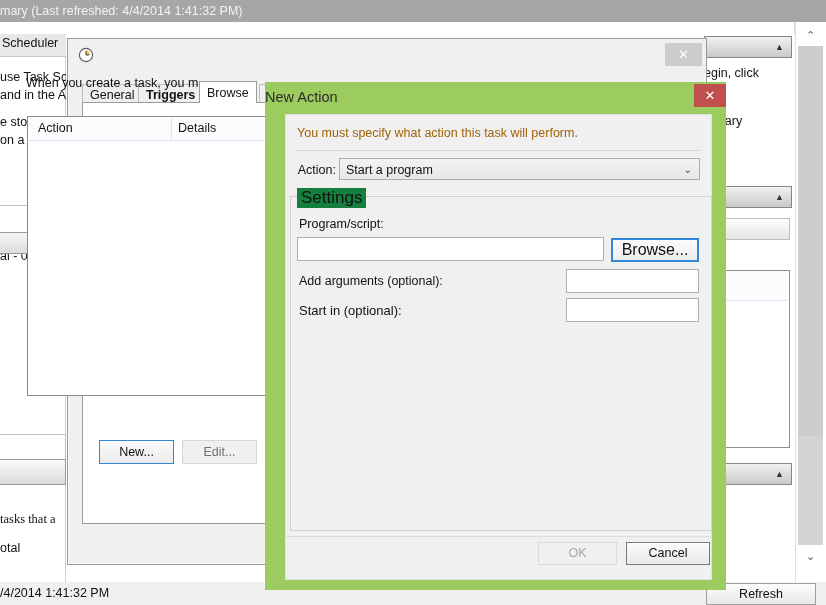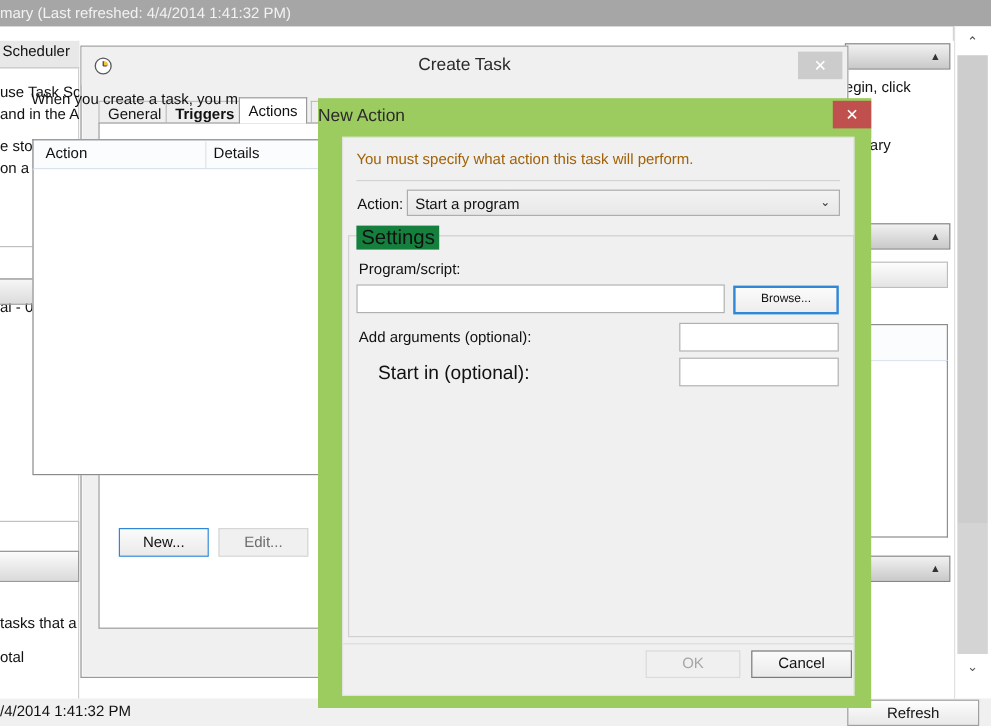--- a/index.html
+++ b/index.html
@@ -70,21 +70,21 @@
     font-size: 12.5px;
     white-space: nowrap;
     overflow: hidden;
   }
   #con-t1 { left: 0; top: 70px; width: 66px; }
   #con-t2 { left: 0; top: 88px; width: 66px; }
   #con-t3 { left: 0; top: 115px; width: 66px; }
   #con-t4 { left: 0; top: 133px; width: 66px; }
   #con-t5 { left: 0; top: 219px; width: 66px; }
   #con-t6 { left: 0; top: 249px; width: 66px; }
-  #con-t7 { left: 0; top: 512px; width: 66px; }
+  #con-t7 { left: 0; top: 512px; width: 66px; font-family: Liberation Serif, serif; }
   #con-t8 { left: 0; top: 541px; width: 66px; }
   #con-t9 { left: 0; top: 586px; width: 150px; color:#111; }
 
   
   #con-box1 {
     left: -10px; top: 205px; width: 76px; height: 28px;
     background: #ffffff; border: 1px solid #c0c0c0;
     box-sizing: border-box;
   }
   #con-box2 {
@@ -398,36 +398,36 @@
     border: 1px solid #b0b0b0;
     box-sizing: border-box;
   }
   #btn-browse {
     left: 611px; top: 238px; width: 88px; height: 24px;
     background: linear-gradient(#fbfbfb, #ededed);
     border: 2px solid #2f87d8;
     box-sizing: border-box;
     text-align: center;
     line-height: 20px;
-    font-size: 10px;
+    font-size: 16px;
     color: #111;
   }
   #lbl-args {
     left: 299px; top: 274px;
     font-size: 12.5px; color: #111;
   }
   #inp-args {
     left: 566px; top: 269px; width: 133px; height: 24px;
     background: #ffffff;
     border: 1px solid #b0b0b0;
     box-sizing: border-box;
   }
   #lbl-startin {
-    left: 315px; top: 303px;
-    font-size: 16px; color: #111;
+    left: 299px; top: 303px;
+    font-size: 13px; color: #111;
   }
   #inp-startin {
     left: 566px; top: 298px; width: 133px; height: 24px;
     background: #ffffff;
     border: 1px solid #b0b0b0;
     box-sizing: border-box;
   }
 
   #na-footer-rule {
     left: 286px; top: 536px; width: 425px; height: 1px;
@@ -513,27 +513,26 @@
 <div class="abs" id="create-task">
   <div class="abs" id="ct-titlebar"></div>
   <div class="abs" id="ct-icon">
     <svg width="16" height="16" viewBox="0 0 16 16">
       <circle cx="8" cy="8" r="6.6" fill="#ffffff" stroke="#5a5a5a" stroke-width="1.1"></circle>
       <path d="M8 8 L8 3.6 A4.4 4.4 0 0 1 12.4 8 Z" fill="#f5c242"></path>
       <line x1="8" y1="8" x2="8" y2="4" stroke="#3a3a3a" stroke-width="1"></line>
       <line x1="8" y1="8" x2="11" y2="8" stroke="#3a3a3a" stroke-width="1"></line>
     </svg>
   </div>
-  <div class="abs" id="ct-title">Create Task</div>
   <div class="abs" id="ct-close">✕</div>
 
   <div class="abs" id="ct-tabstrip">
     <div class="ct-tab" style="left:0px;">General</div>
     <div class="ct-tab" style="left:56px;font-weight:bold;">Triggers</div>
-    <div class="ct-tab active" style="left:117px;">Actions</div>
+    <div class="ct-tab active" style="left:117px;">Browse</div>
     <div class="ct-tab" style="left:177px;">Co</div>
   </div>
 
   <div class="abs" id="ct-tabpage"></div>
 </div>
 
 <div class="abs" id="ct-desc">When you create a task, you m</div>
 
 <div class="abs" id="ct-list"></div>
 <div class="abs" id="ct-list-head">

